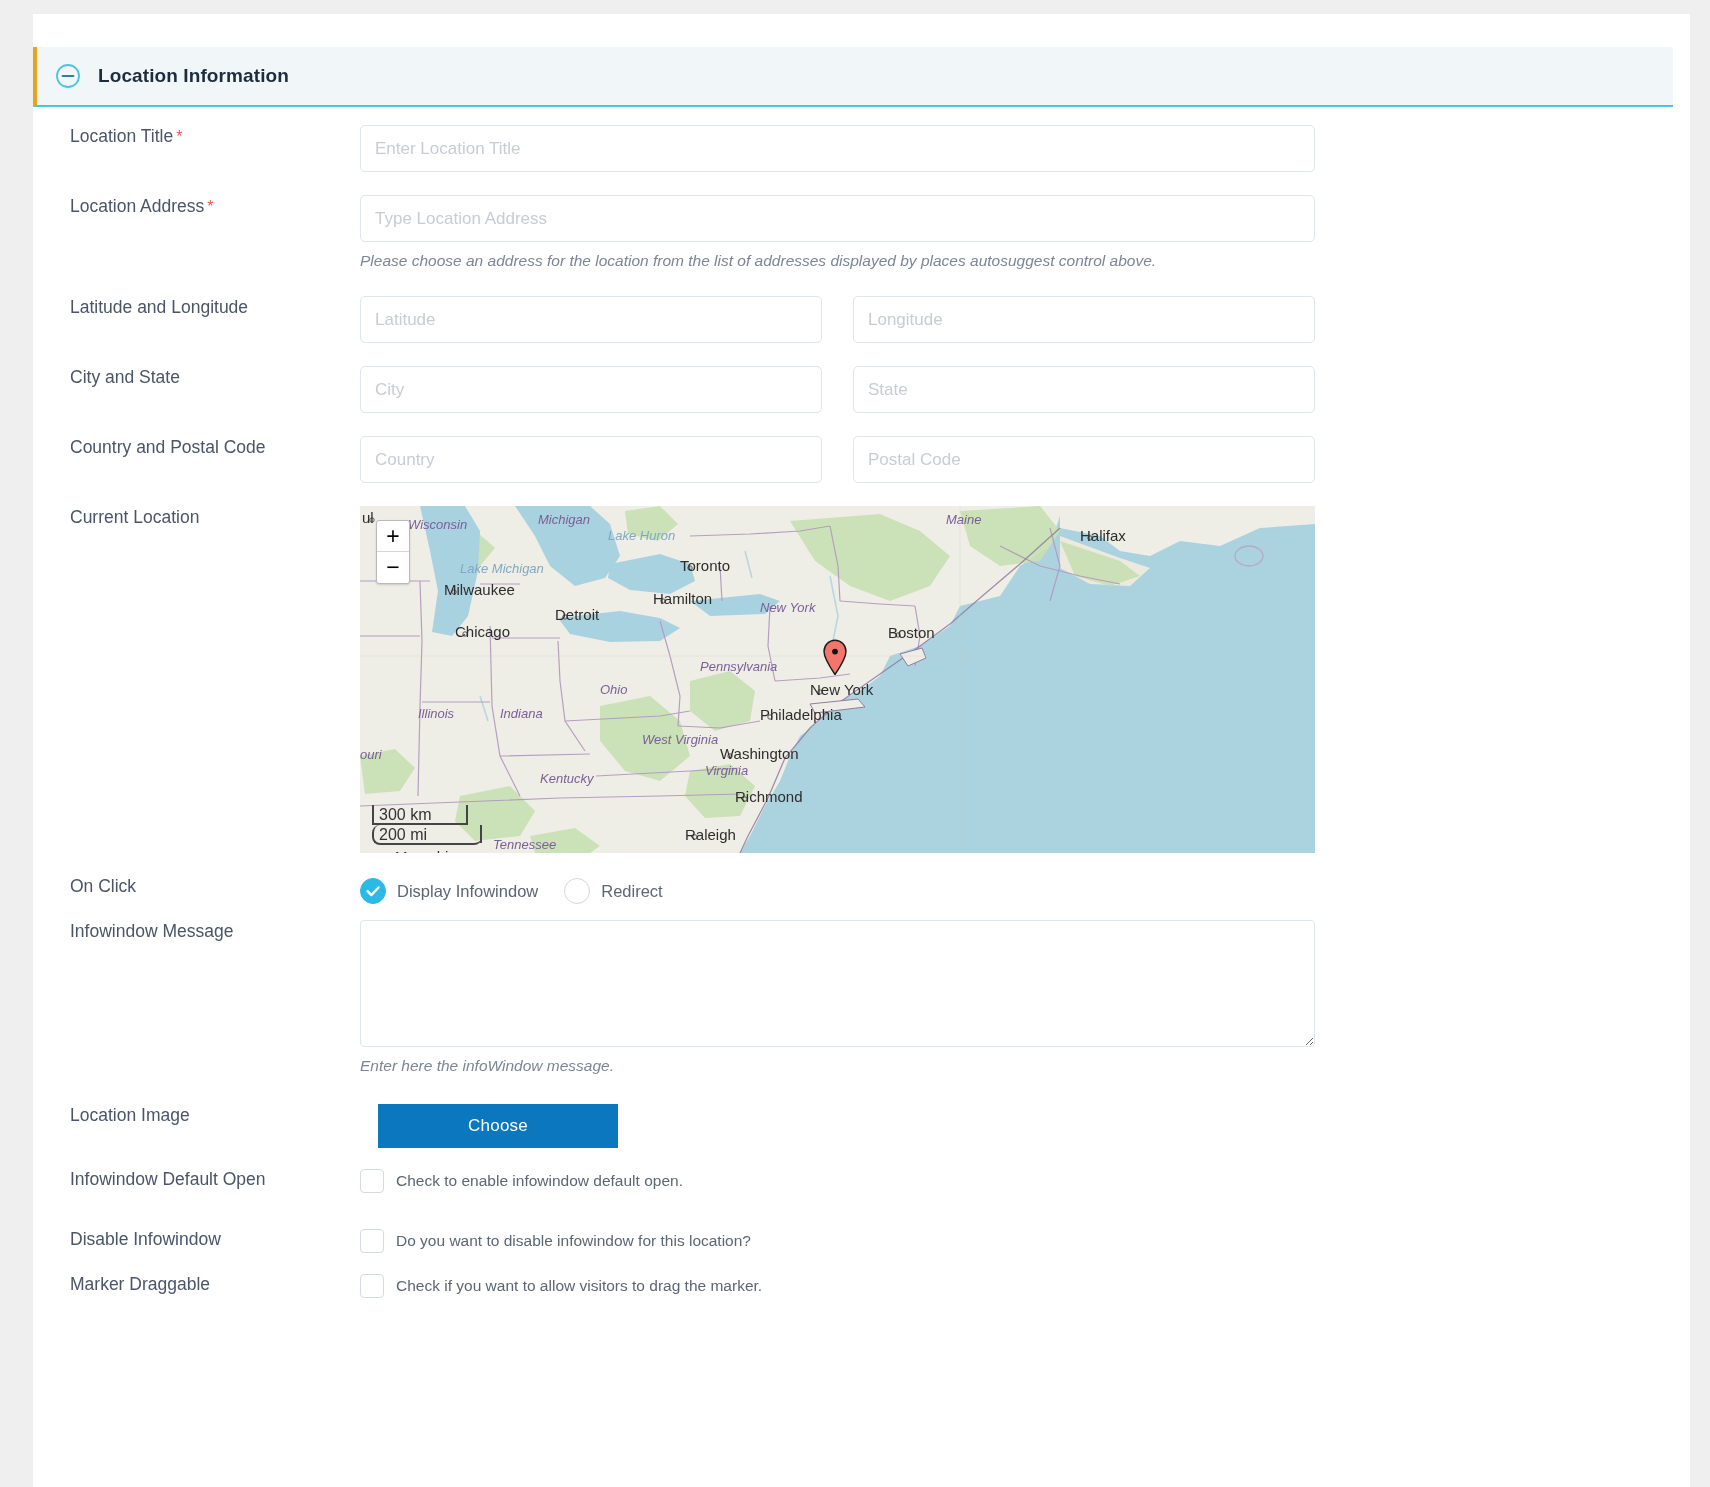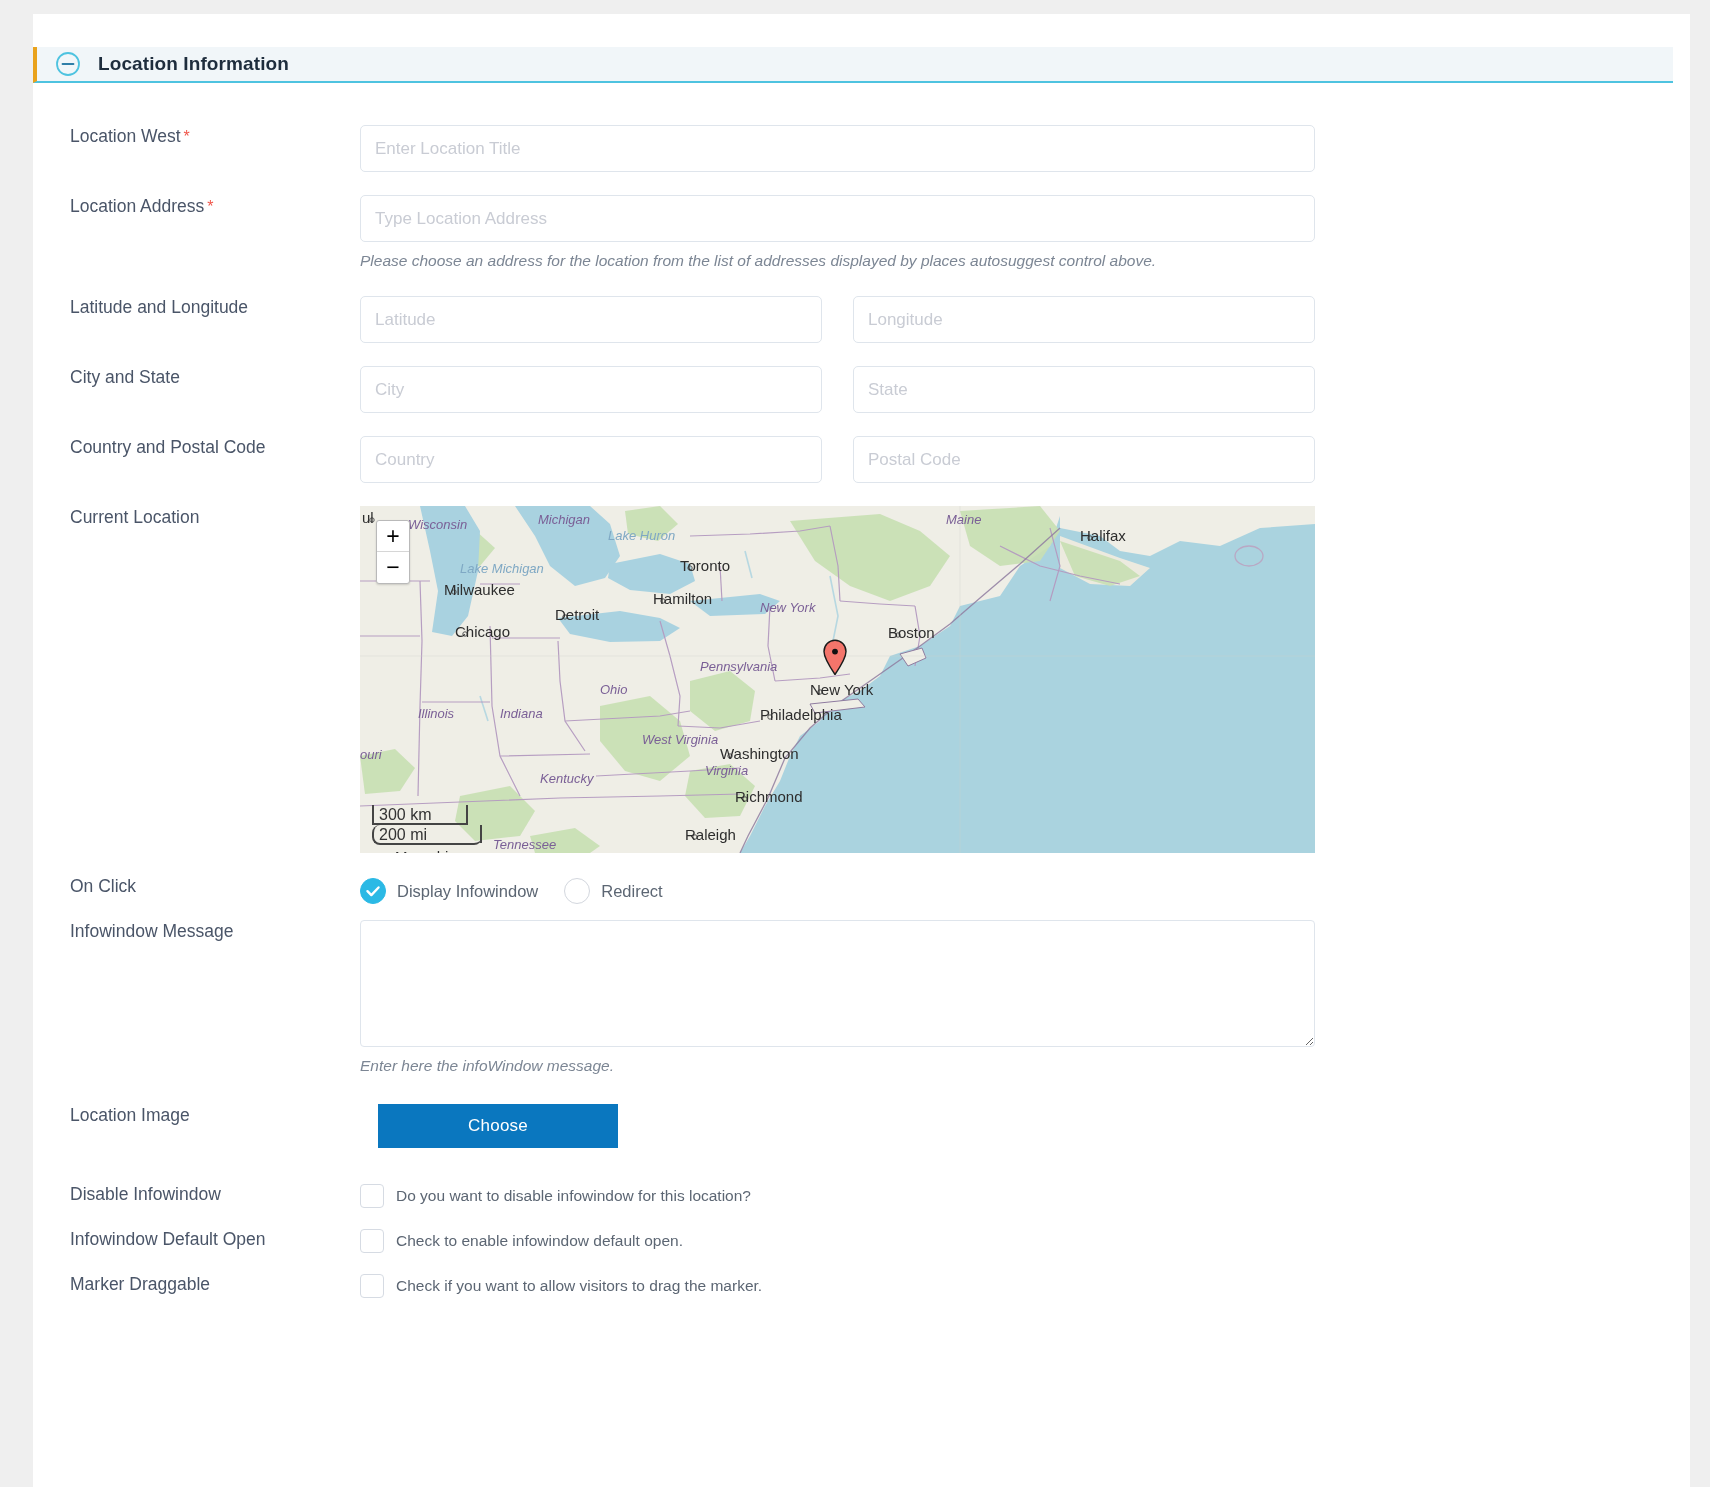--- a/index.html
+++ b/index.html
@@ -22,21 +22,21 @@
     height: 1473px;
     background: #ffffff;
   }
 
   
   .panel-header {
     position: absolute;
     left: 33px;
     top: 47px;
     width: 1640px;
-    height: 36px;
+    height: 60px;
     background: #f1f6f9;
     border-left: 4px solid #e9a21c;
     border-bottom: 2px solid #4ec3e0;
     display: flex;
     align-items: center;
   }
   .collapse-icon {
     margin-left: 18px;
     width: 26px; height: 26px;
     flex: 0 0 26px;
@@ -243,21 +243,21 @@
       <circle cx="13" cy="13" r="11" fill="none" stroke="#4ec3e0" stroke-width="1.8"></circle>
       <line x1="7.5" y1="13" x2="18.5" y2="13" stroke="#2f7ea8" stroke-width="1.8" stroke-linecap="round"></line>
     </svg>
     <span class="panel-title">Location Information</span>
   </div>
 
   <div class="form-area">
 
     <div class="row r-title">
       <div class="lbl">
-        <span>Location West</span><span class="req">*</span>
+        <span>Location Title</span><span class="req">*</span>
       </div>
       <div class="ctrl">
         <input class="inp" type="text" placeholder="Enter Location Title" style="">
       </div>
     </div>
 
     <div class="row r-addr">
       <div class="lbl">
         <span>Location Address</span><span class="req">*</span>
       </div>
@@ -472,40 +472,40 @@
       </div>
     </div>
 
     <div class="row r-image">
       <div class="lbl">Location Image</div>
       <div class="ctrl">
         <button class="choose-btn">Choose</button>
       </div>
     </div>
 
+    <div class="row r-cb2">
+      <div class="lbl">Infowindow Default Open</div>
+      <div class="ctrl">
+        <label class="cb-row">
+          <span class="cb-box"></span>
+          <span class="cb-lbl">Check to enable infowindow default open.</span>
+        </label>
+      </div>
+    </div>
+
     <div class="row r-cb1">
       <div class="lbl">Disable Infowindow</div>
       <div class="ctrl">
         <label class="cb-row">
           <span class="cb-box"></span>
           <span class="cb-lbl">Do you want to disable infowindow for this location?</span>
         </label>
       </div>
     </div>
 
-    <div class="row r-cb2">
-      <div class="lbl">Infowindow Default Open</div>
-      <div class="ctrl">
-        <label class="cb-row">
-          <span class="cb-box"></span>
-          <span class="cb-lbl">Check to enable infowindow default open.</span>
-        </label>
-      </div>
-    </div>
-
     <div class="row r-cb3">
       <div class="lbl">Marker Draggable</div>
       <div class="ctrl">
         <label class="cb-row">
           <span class="cb-box"></span>
           <span class="cb-lbl">Check if you want to allow visitors to drag the marker.</span>
         </label>
       </div>
     </div>
 

